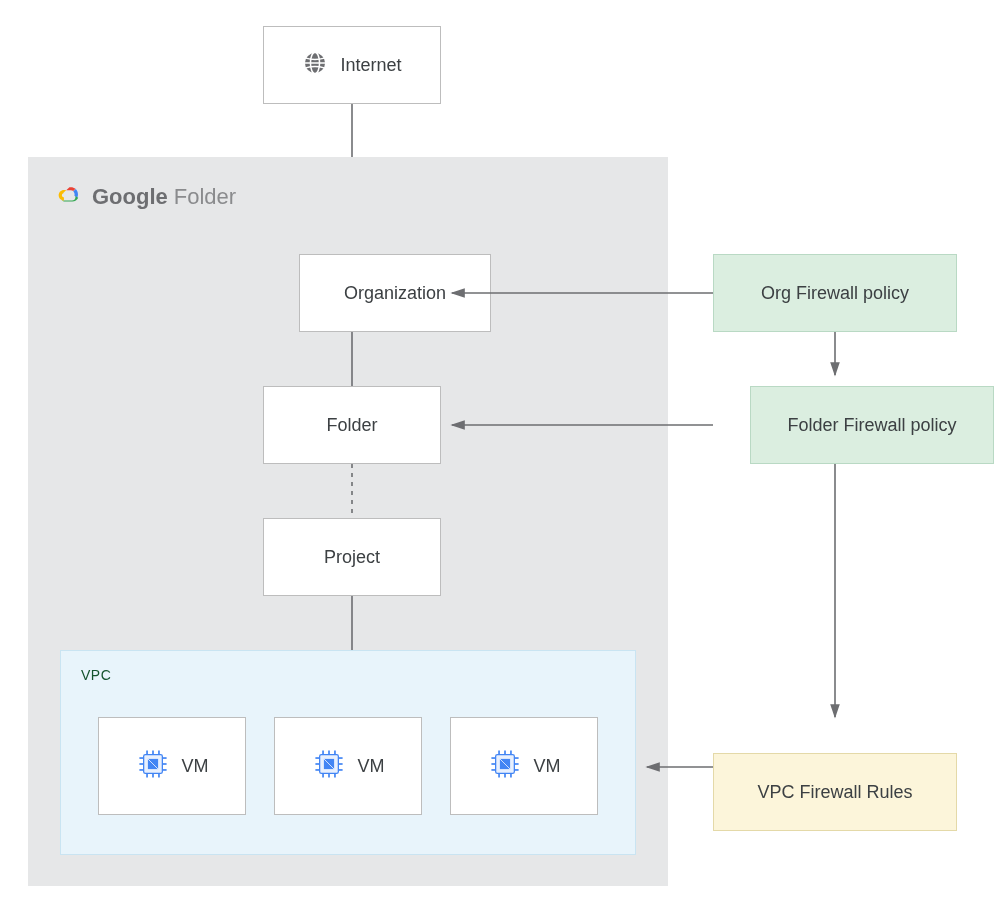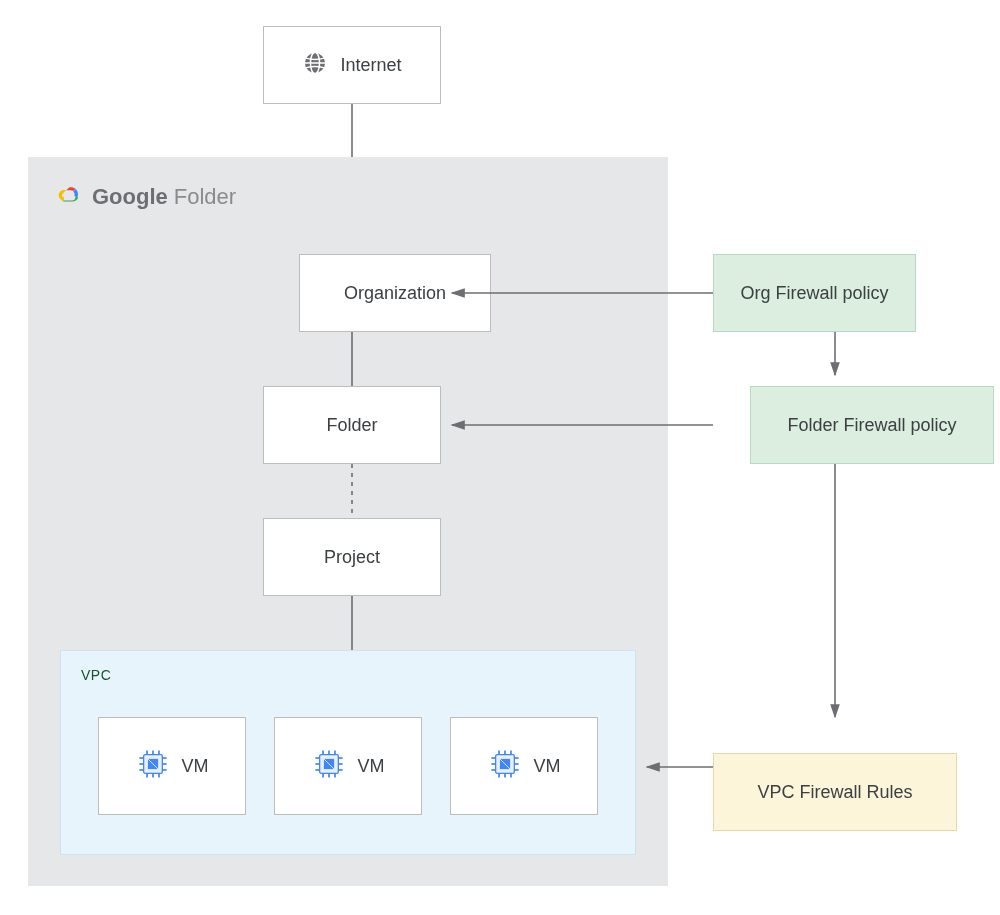--- a/index.html
+++ b/index.html
@@ -201,21 +201,21 @@
             <line x1="31" y1="13" x2="36" y2="13"></line>
               <line x1="31" y1="20" x2="36" y2="20"></line>
               <line x1="31" y1="27" x2="36" y2="27"></line>
           </g>
         </svg>
       </span>
       <span>VM</span>
     </div>
   </div>
 
-  <div class="node green" style="left:713px; top:254px; width:203px; height:78px;">
+  <div class="node green" style="left:713px; top:254px; width:244px; height:78px;">
     <span>Org Firewall policy</span>
   </div>
 
   <div class="node green" style="left:713px; top:386px; width:244px; height:78px;margin-left:37px;">
     <span>Folder Firewall policy</span>
   </div>
 
   <div class="node yellow" style="left:713px; top:728px; width:244px; height:78px;margin-top:25px;">
     <span>VPC Firewall Rules</span>
   </div>

